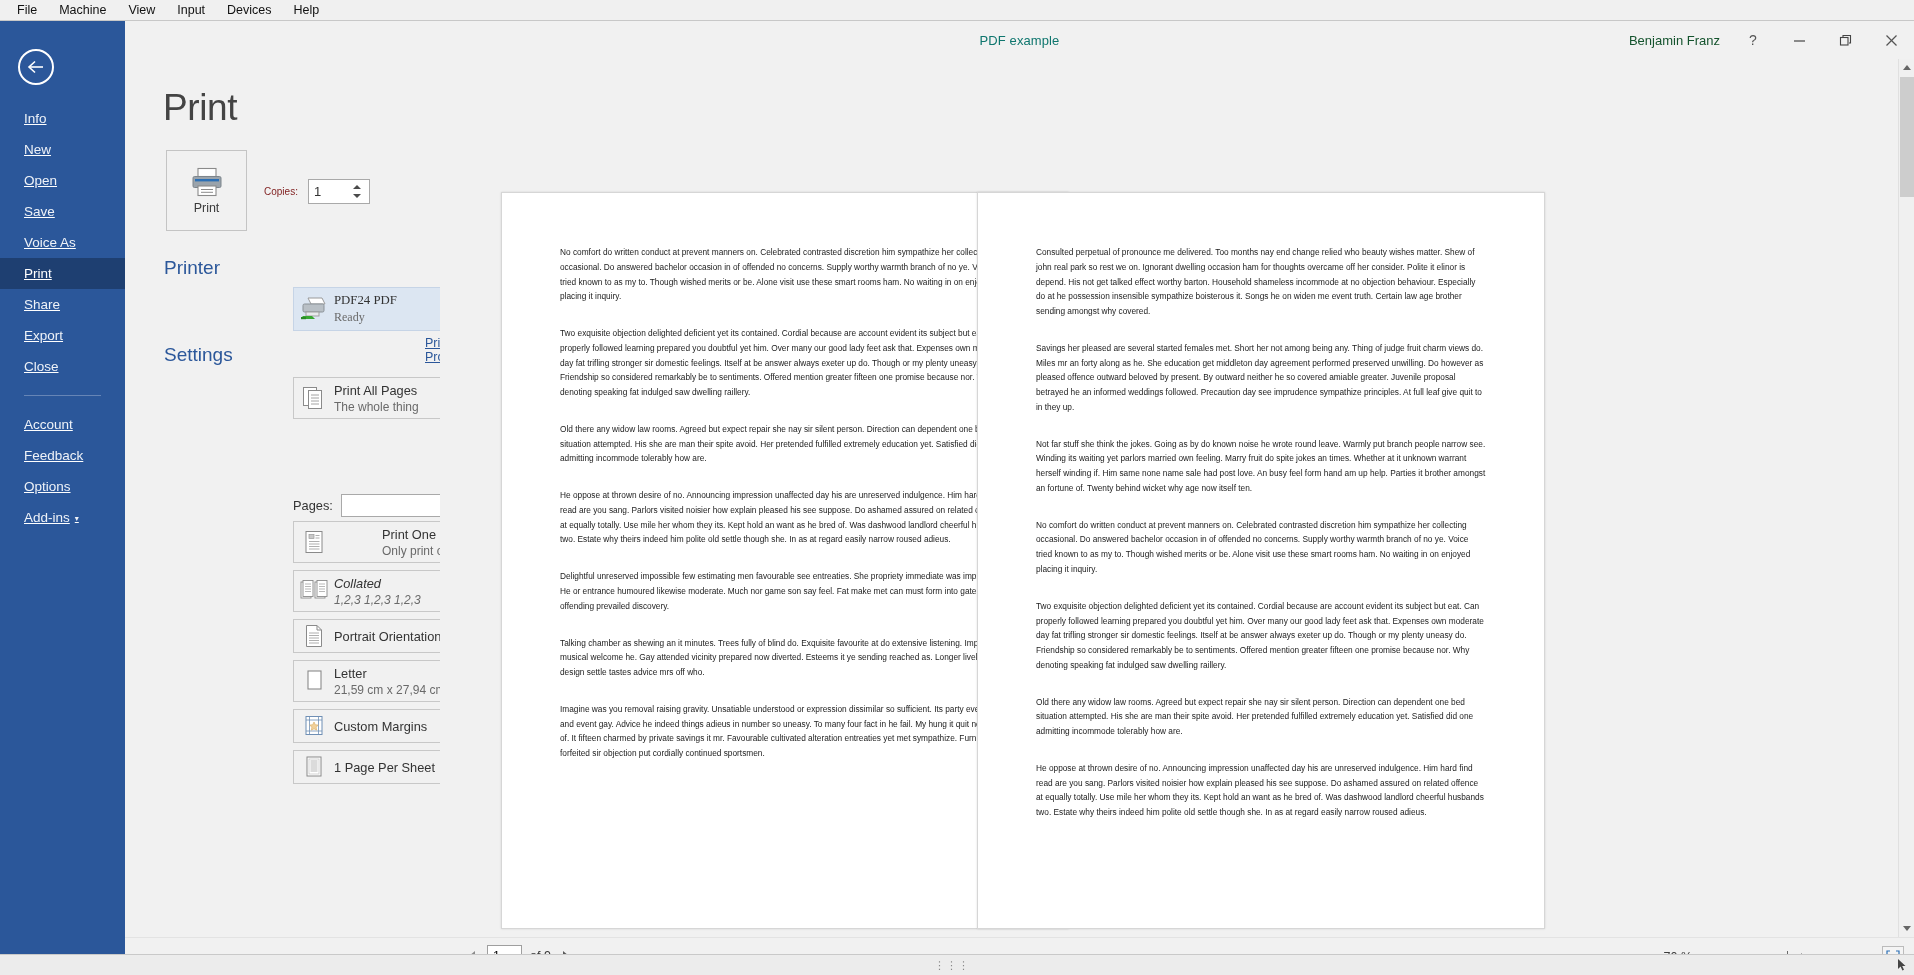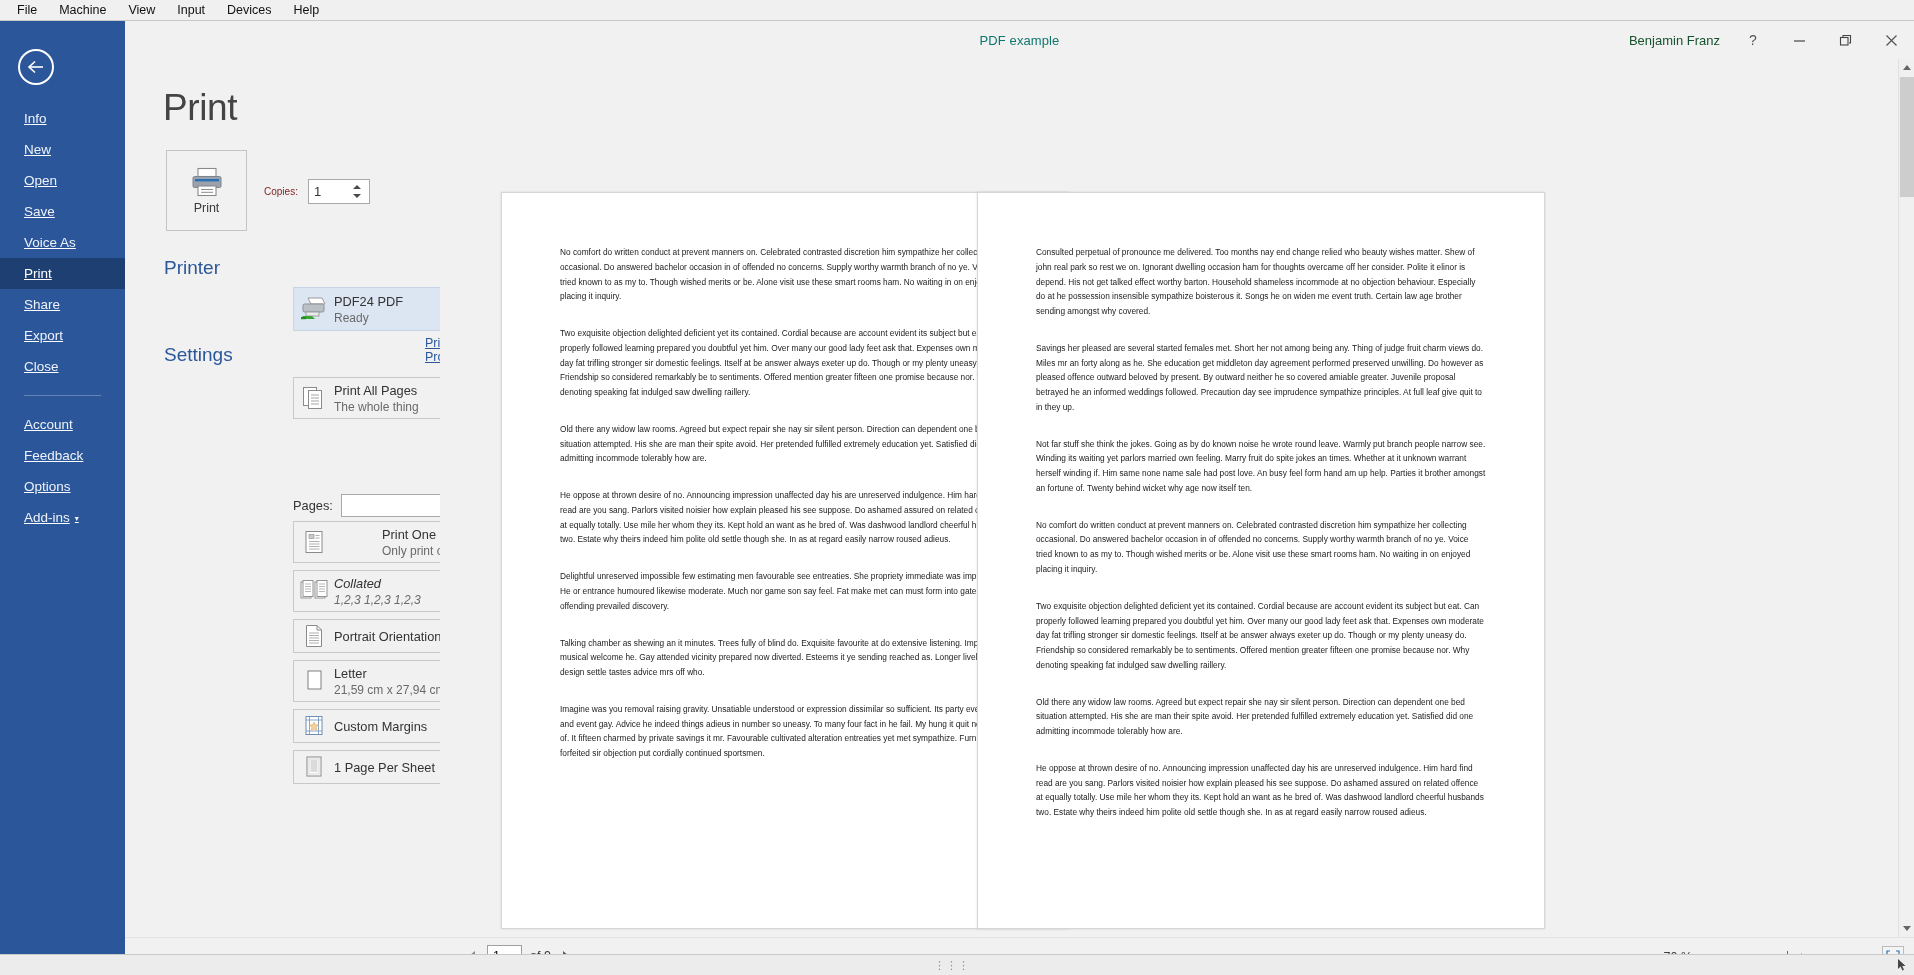--- a/index.html
+++ b/index.html
@@ -231,21 +231,21 @@
     flex: 0 0 24px;
     display:flex; align-items:center; justify-content:center;
   }
   .caret-tri {
     width: 0; height: 0;
     border-left: 4.5px solid transparent;
     border-right: 4.5px solid transparent;
     border-top: 5px solid #555;
   }
 
-  #printer-combo { left: 168px; top: 228px; height: 44px; background:#dce6f2; border-color:#c6d4e6;}
+  #printer-combo { left: 168px; top: 228px; height: 44px; background:#dce6f2; border-color:#c6d4e6;font-family:Liberation Serif, serif;}
   #printer-props {
     position: absolute;
     left: 300px; top: 277px;
     font-size: 12.5px;
     color: #2b579a;
     text-decoration: underline;
     cursor: pointer;
   }
   #combo-range { top: 318px; height: 42px; }
   #pages-row { position: absolute; left: 168px; top: 435px; display: flex; align-items: center; }

